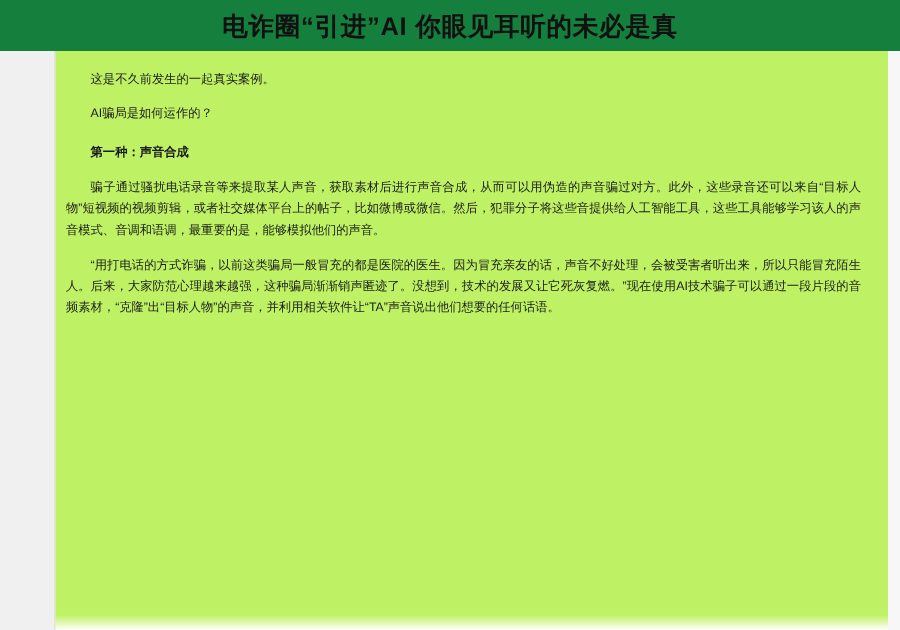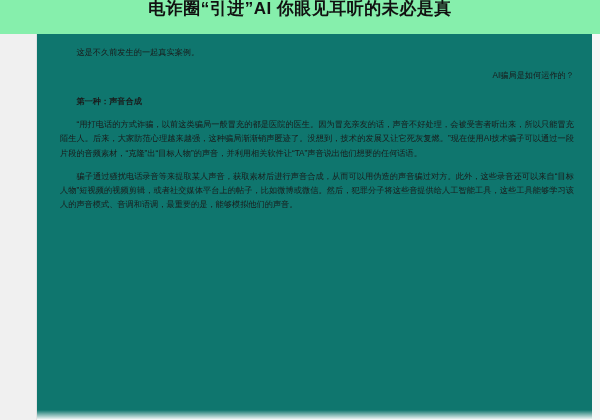--- a/index.html
+++ b/index.html
@@ -17,24 +17,24 @@
     position: relative;
     width: 600px;
     height: 420px;
     background: #ffffff;
     box-sizing: border-box;
   }
   .header-band {
     position: relative;
     width: 100%;
     height: 34px;
-    background: #86efac;
+    background: #15803d;
     border-bottom: 1px solid #d8d8d8;
     display: flex;
-    align-items: flex-start;
+    align-items: center;
     justify-content: center;
   }
   .headline {
     font-size: 17px;
     font-weight: bold;
     color: #111111;
     letter-spacing: 0.5px;
     text-align: center;
     line-height: 1;
     white-space: nowrap;
@@ -55,43 +55,42 @@
     width: 8px;
     height: 386px;
     background: #f7f7f7;
   }
   .content {
     position: absolute;
     left: 37px;
     top: 34px;
     right: 8px;
     bottom: 0;
-    background: #0f766e;
-    padding: 12px 18px 0 23px;
+    background: #bef264;
+    padding: 12px 18px 0 7px;
     box-sizing: border-box;
     overflow: hidden;
   }
   .para {
     font-size: 8.2px;
     line-height: 1.72;
     color: #1a1a1a;
     text-align: justify;
     margin: 0 0 9px 0;
     text-indent: 2em;
     word-break: break-all;
   }
   .subhead {
     font-size: 8.2px;
     line-height: 1.72;
     color: #1a1a1a;
     margin: 0 0 9px 0;
     text-indent: 2em;
     font-weight: normal;
     word-break: break-all;
-    text-align: right;
   }
   .section-title {
     font-size: 8.2px;
     line-height: 1.72;
     color: #1a1a1a;
     margin: 12px 0 9px 0;
     text-indent: 2em;
     font-weight: bold;
     word-break: break-all;
   }
@@ -114,18 +113,18 @@
     <div class="headline">电诈圈“引进”AI 你眼见耳听的未必是真</div>
   </div>
 
   <div class="left-rail"></div>
   <div class="right-rail"></div>
 
   <div class="content">
     <p class="para">这是不久前发生的一起真实案例。</p>
     <p class="subhead">AI骗局是如何运作的？</p>
     <p class="section-title">第一种：声音合成</p>
+    <p class="para">骗子通过骚扰电话录音等来提取某人声音，获取素材后进行声音合成，从而可以用伪造的声音骗过对方。此外，这些录音还可以来自“目标人物”短视频的视频剪辑，或者社交媒体平台上的帖子，比如微博或微信。然后，犯罪分子将这些音提供给人工智能工具，这些工具能够学习该人的声音模式、音调和语调，最重要的是，能够模拟他们的声音。</p>
     <p class="para">“用打电话的方式诈骗，以前这类骗局一般冒充的都是医院的医生。因为冒充亲友的话，声音不好处理，会被受害者听出来，所以只能冒充陌生人。后来，大家防范心理越来越强，这种骗局渐渐销声匿迹了。没想到，技术的发展又让它死灰复燃。”现在使用AI技术骗子可以通过一段片段的音频素材，“克隆”出“目标人物”的声音，并利用相关软件让“TA”声音说出他们想要的任何话语。</p>
-    <p class="para">骗子通过骚扰电话录音等来提取某人声音，获取素材后进行声音合成，从而可以用伪造的声音骗过对方。此外，这些录音还可以来自“目标人物”短视频的视频剪辑，或者社交媒体平台上的帖子，比如微博或微信。然后，犯罪分子将这些音提供给人工智能工具，这些工具能够学习该人的声音模式、音调和语调，最重要的是，能够模拟他们的声音。</p>
   </div>
 
   <div class="fade-bottom"></div>
 </div>
 
 </body></html>

